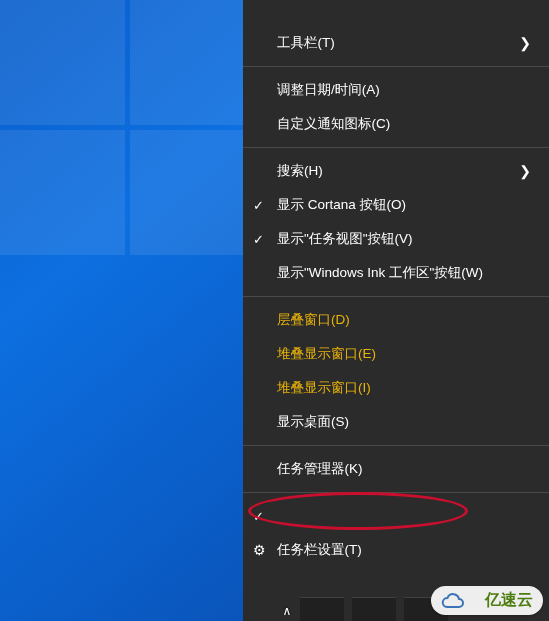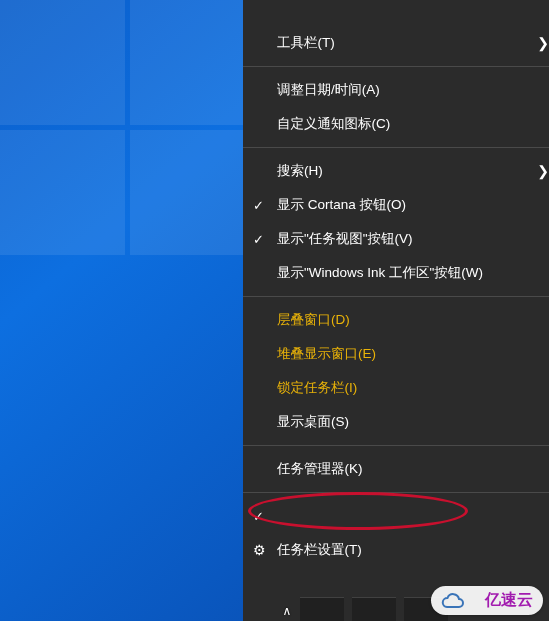--- a/index.html
+++ b/index.html
@@ -26,20 +26,21 @@
     font-size: 13.5px;
     padding-top: 26px;
     padding-bottom: 8px;
   }
   .item {
     position: relative;
     display: flex;
     align-items: center;
     height: 34px;
     padding-left: 34px;
+    padding-right: 18px;
     cursor: default;
   }
   .item.disabled { color: #eab308; }
   .item .label { flex: 1; white-space: nowrap; overflow: hidden; }
   .item .chev { color: #ffffff; font-size: 14px; }
   .check {
     position: absolute; left: 10px; top: 50%; transform: translateY(-50%);
     font-size: 13px; color: #ffffff;
   }
   .gear {
@@ -67,21 +68,21 @@
     text-shadow: 0 0 2px #000;
   }
   .watermark {
     position: absolute;
     right: 6px; bottom: 6px;
     display: flex; align-items: center; gap: 20px;
     background: rgba(255,255,255,0.92);
     padding: 4px 10px 4px 8px;
     border-radius: 16px;
     font-size: 16px; font-weight: 600;
-    color: #a21caf;
+    color: #4d7c0f;
     box-shadow: 0 1px 3px rgba(0,0,0,0.25);
   }
   .watermark .cloud {
     width: 26px; height: 20px; position: relative;
   }
   .watermark .cloud svg { width:26px; height:20px; }
   .taskbar-blocks {
     position:absolute; bottom:0; left:300px; width:160px; height:28px;
     display:flex; gap:8px; align-items:flex-end;
   }
@@ -135,21 +136,21 @@
 
     <div class="sep"></div>
 
     <div class="item disabled">
       <span class="label">层叠窗口(D)</span>
     </div>
     <div class="item disabled">
       <span class="label">堆叠显示窗口(E)</span>
     </div>
     <div class="item disabled">
-      <span class="label">锁定任务栏(I)</span>
+      <span class="label">堆叠显示窗口(I)</span>
     </div>
     <div class="item">
       <span class="label">显示桌面(S)</span>
     </div>
 
     <div class="sep"></div>
 
     <div class="item">
       <span class="label">任务管理器(K)</span>
     </div>

